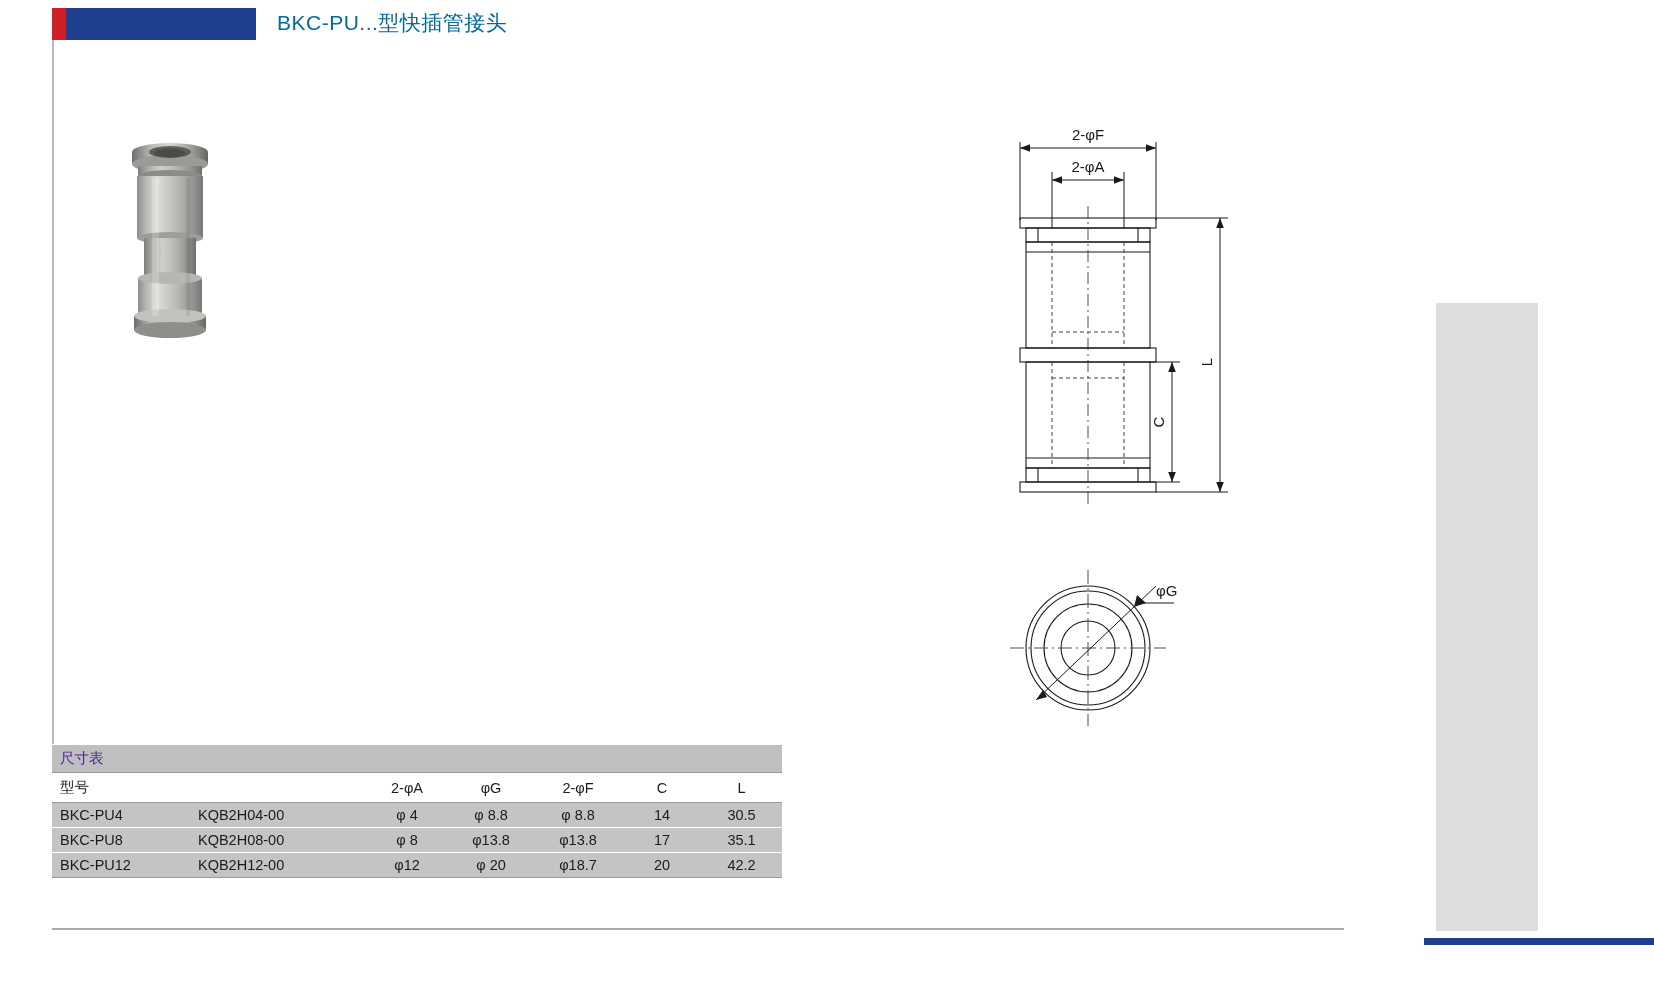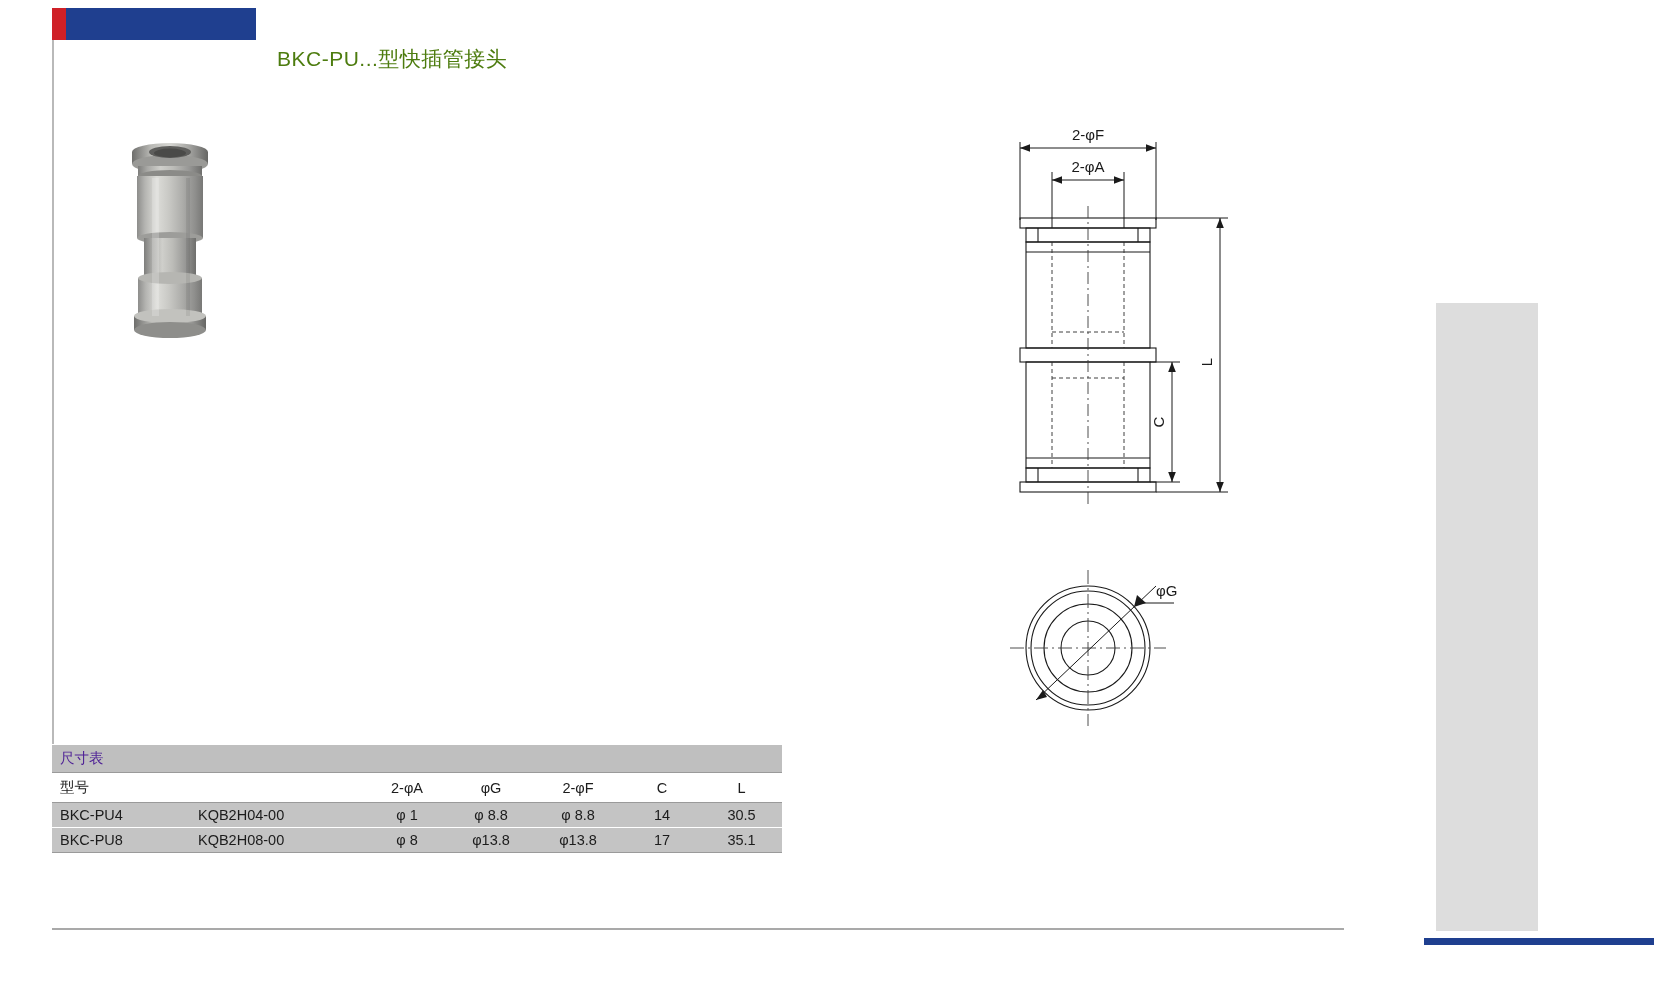--- a/index.html
+++ b/index.html
@@ -16,23 +16,22 @@
   .hdr-red {
     position: absolute; left: 52px; top: 8px;
     width: 14px; height: 32px; background: #cf2027;
   }
   .hdr-blue {
     position: absolute; left: 66px; top: 8px;
     width: 190px; height: 32px; background: #1f3f8f;
   }
   .hdr-title {
     position: absolute; left: 277px; top: 9px;
-    font-size: 21px; color: #4d7c0f; letter-spacing: .5px;
+    font-size: 21px; color: #0369a1; letter-spacing: .5px;
     white-space: nowrap;
-    margin-top: 36px;
   }
   .left-rule {
     position: absolute; left: 52px; top: 40px;
     width: 2px; height: 712px; background: #b9b9b9;
   }
   .bottom-rule {
     position: absolute; left: 52px; top: 928px;
     width: 1292px; height: 2px; background: #a9a9a9;
   }
 
@@ -273,32 +272,41 @@
           <th>φG</th>
           <th>2-φF</th>
           <th>C</th>
           <th>L</th>
         </tr>
       </thead>
       <tbody>
         <tr class="odd">
           <td class="c-model">BKC-PU4</td>
           <td class="c-code">KQB2H04-00</td>
-          <td>φ 1</td>
+          <td>φ 4</td>
           <td>φ 8.8</td>
           <td>φ 8.8</td>
           <td>14</td>
           <td>30.5</td>
         </tr>
         <tr class="odd">
           <td class="c-model">BKC-PU8</td>
           <td class="c-code">KQB2H08-00</td>
           <td>φ 8</td>
           <td>φ13.8</td>
           <td>φ13.8</td>
           <td>17</td>
           <td>35.1</td>
         </tr>
+        <tr class="odd">
+          <td class="c-model">BKC-PU12</td>
+          <td class="c-code">KQB2H12-00</td>
+          <td>φ12</td>
+          <td>φ 20</td>
+          <td>φ18.7</td>
+          <td>20</td>
+          <td>42.2</td>
+        </tr>
       </tbody>
     </table>
   </div>
 
 </div>
 
 </body></html>

